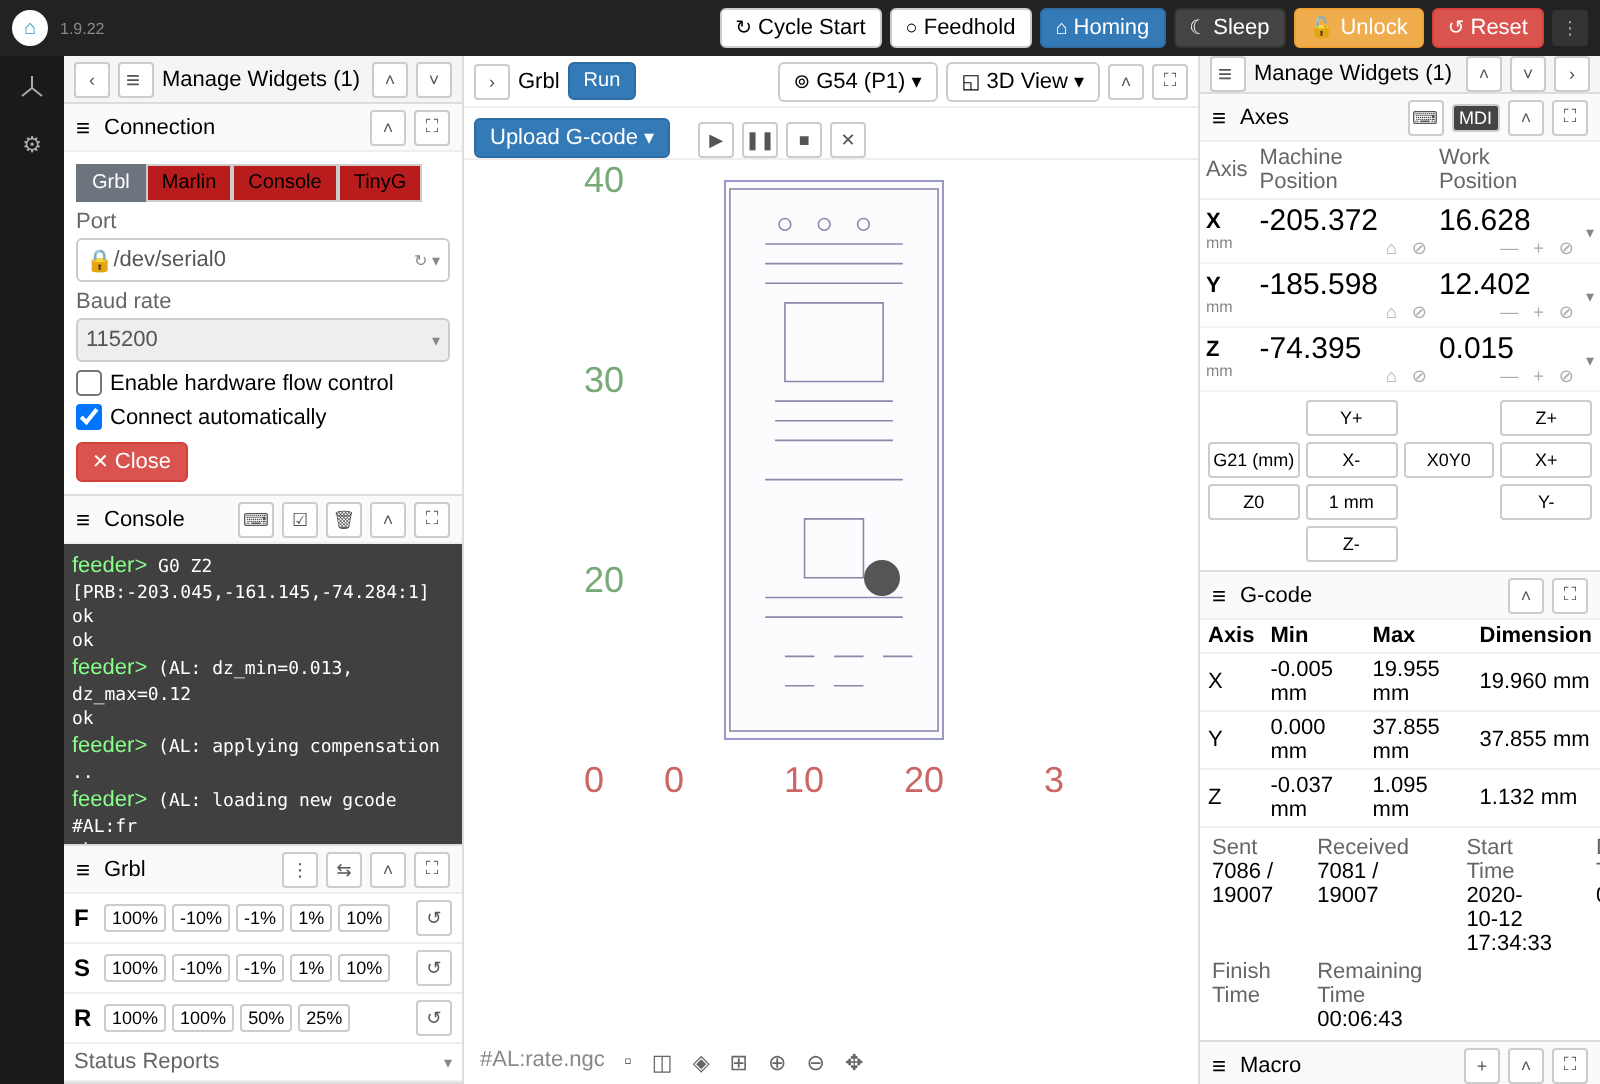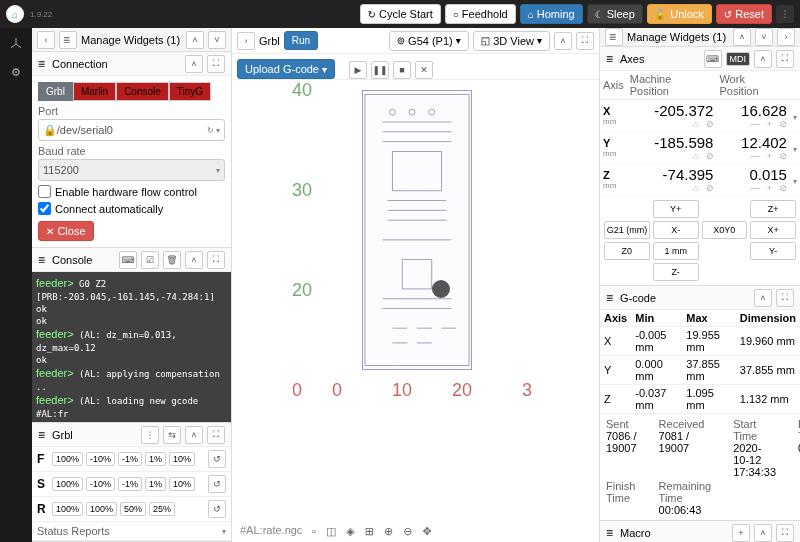--- a/index.html
+++ b/index.html
@@ -44,21 +44,21 @@
 .viz{flex:1;position:relative;background:#fff}
 .axis-num{position:absolute;color:#7a7;font-size:18px;font-weight:500}
 .pcb{position:absolute;left:130px;top:10px;width:110px;height:280px;border:1px solid #99c;background:rgba(200,200,255,.05)}
 .pcb svg{width:100%;height:100%}
 .drill{position:absolute;width:18px;height:18px;border-radius:50%;background:#555;left:200px;top:200px}
 .file-lab{position:absolute;bottom:6px;left:8px;color:#888}
 .viz-tools{position:absolute;bottom:4px;left:80px;display:flex;gap:10px;color:#666;font-size:12px}
 .axes-tbl{width:100%;border-collapse:collapse;font-size:10px}
 .axes-tbl th{text-align:left;color:#666;font-weight:400;padding:2px 3px;border-bottom:1px solid #eee}
 .axes-tbl td{padding:2px 3px;border-bottom:1px solid #f3f3f3}
-.axes-tbl .big{font-size:15px;text-align:right;font-weight:500}
+.axes-tbl .big{font-size:15px;text-align:left;font-weight:500}
 .axes-tbl .unit{color:#888;font-size:8px}
 .subctl{display:flex;justify-content:flex-end;gap:6px;color:#aaa;font-size:9px}
 .jog{display:grid;grid-template-columns:repeat(4,1fr);gap:3px;padding:4px}
 .jog .mini{text-align:center;padding:3px 0}
 .gtbl{width:100%;border-collapse:collapse;font-size:9.5px}
 .gtbl th,.gtbl td{padding:2px 4px;text-align:left;border-bottom:1px solid #f0f0f0}
 .stats{display:grid;grid-template-columns:1fr 1fr 1fr 1fr;gap:2px 22px;padding:4px 6px;font-size:9.5px}
 .stats .k{color:#666}
 .macro-row{display:flex;align-items:center;padding:3px 6px;gap:4px;border-bottom:1px solid #f3f3f3}
 .macro-row .mn{flex:1}

